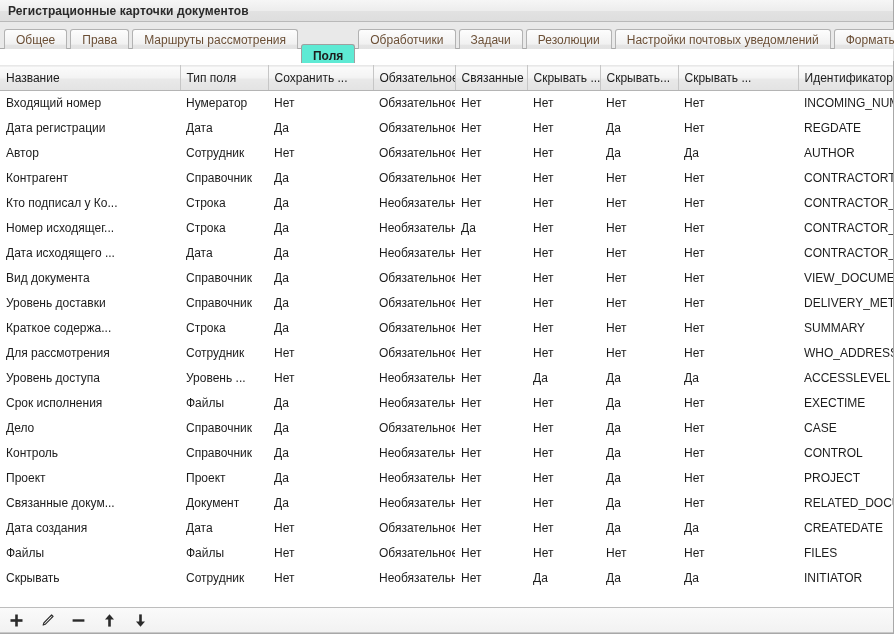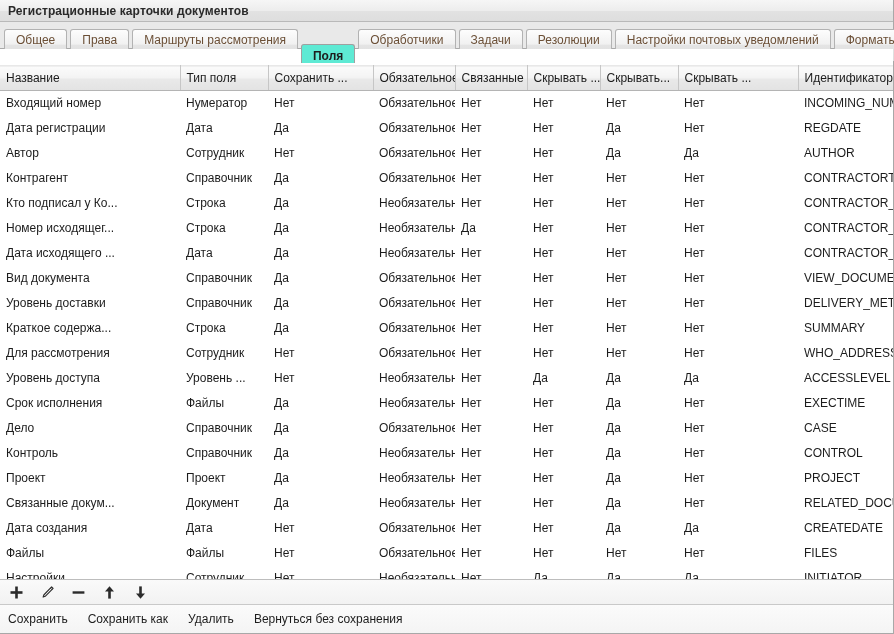--- a/index.html
+++ b/index.html
@@ -446,21 +446,21 @@
             <td class="c-center">Нет</td>
             <td class="c-center">Обязательное ...</td>
             <td class="c-center">Нет</td>
             <td class="c-center">Нет</td>
             <td class="c-center">Нет</td>
             <td class="c-center">Нет</td>
             <td class="">FILES</td>
             <td class="c-center">Нет</td>
           </tr>
           <tr>
-            <td class="">Настройки</td>
+            <td class="">Скрывать</td>
             <td class="">Сотрудник</td>
             <td class="c-center">Нет</td>
             <td class="c-center">Необязательное</td>
             <td class="c-center">Нет</td>
             <td class="c-center">Да</td>
             <td class="c-center">Да</td>
             <td class="c-center">Да</td>
             <td class="">INITIATOR</td>
             <td class="c-center">Да</td>
           </tr>
@@ -493,20 +493,14 @@
       </svg>
     </div>
     <div class="tool-btn">
       <svg width="15" height="15" viewBox="0 0 15 15" aria-hidden="true">
         <rect x="6.2" y="1.4" width="2.6" height="8.2" fill="#2b2b2b"></rect>
         <path d="M7.5 13.7 L12.0 8.6 L3.0 8.6 Z" fill="#2b2b2b"></path>
       </svg>
     </div>
   </div>
 
-  <div class="actionbar" id="actionbar">
-      <span class="action-link">Сохранить</span>
-      <span class="action-link">Сохранить как</span>
-      <span class="action-link">Удалить</span>
-      <span class="action-link">Вернуться без сохранения</span>
-    </div>
 
 </div>
 
 </body></html>

